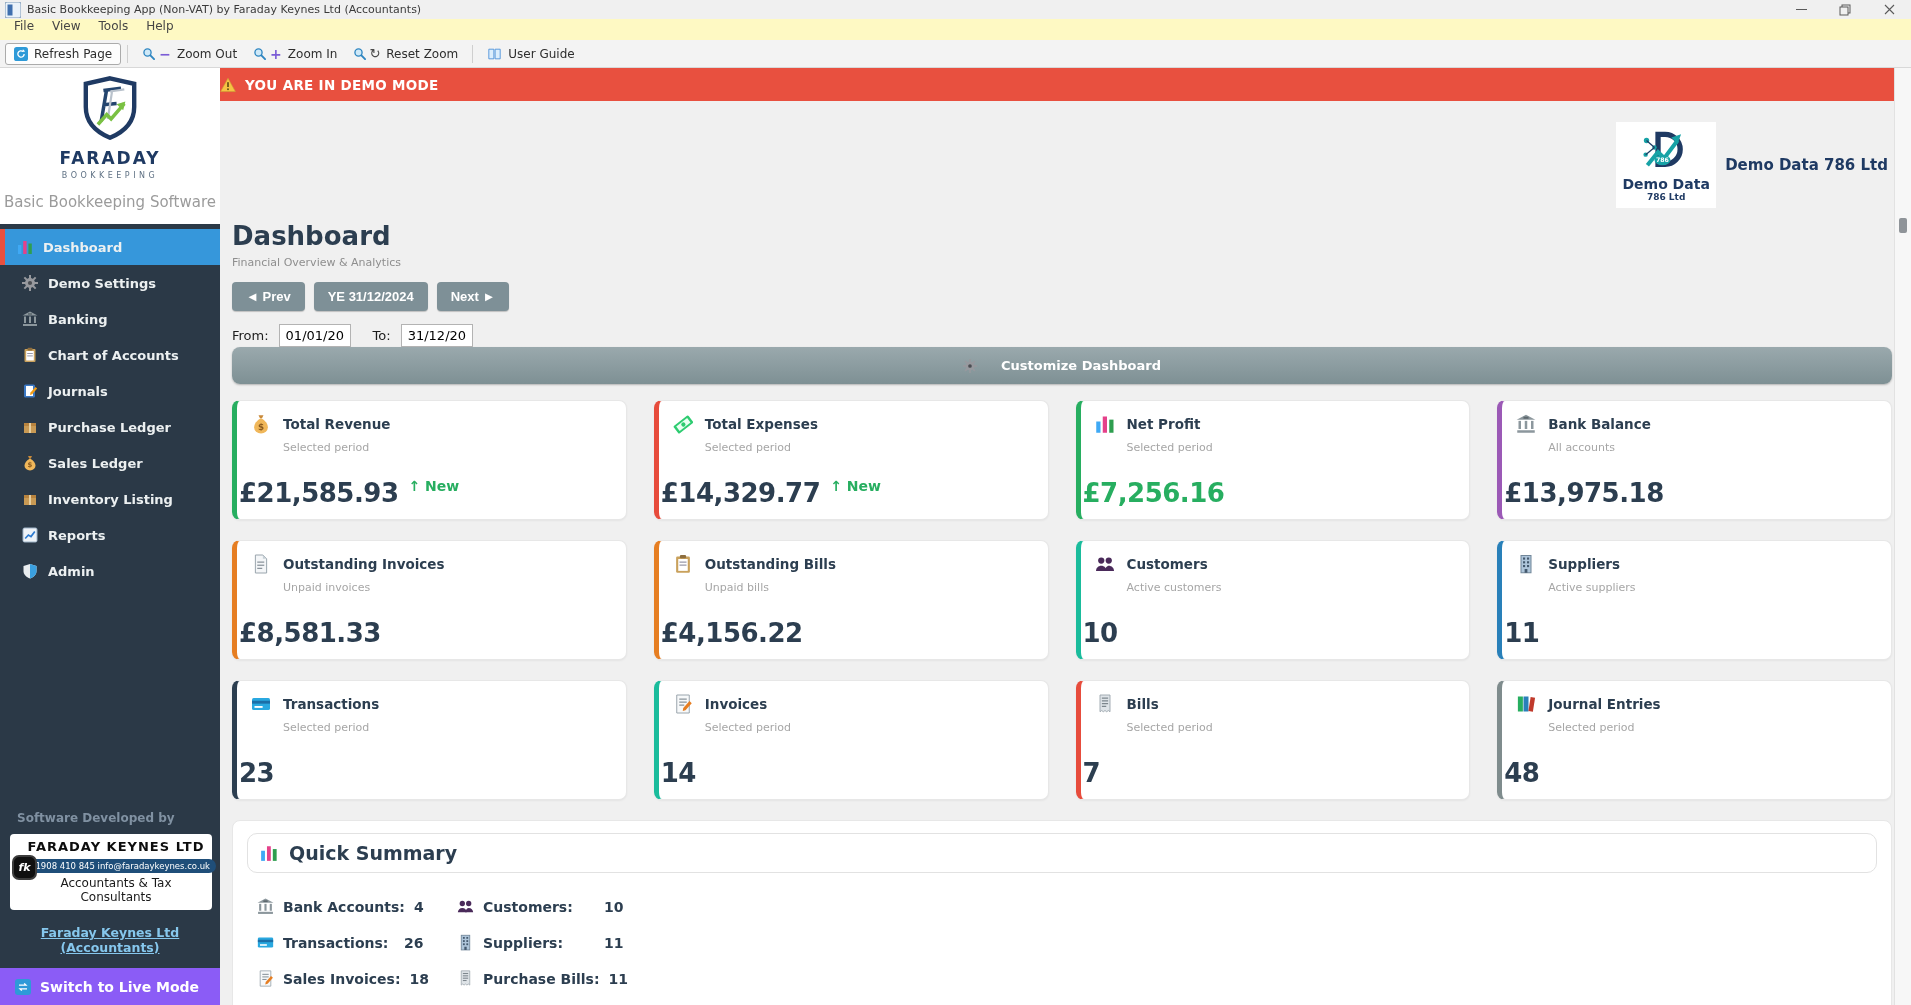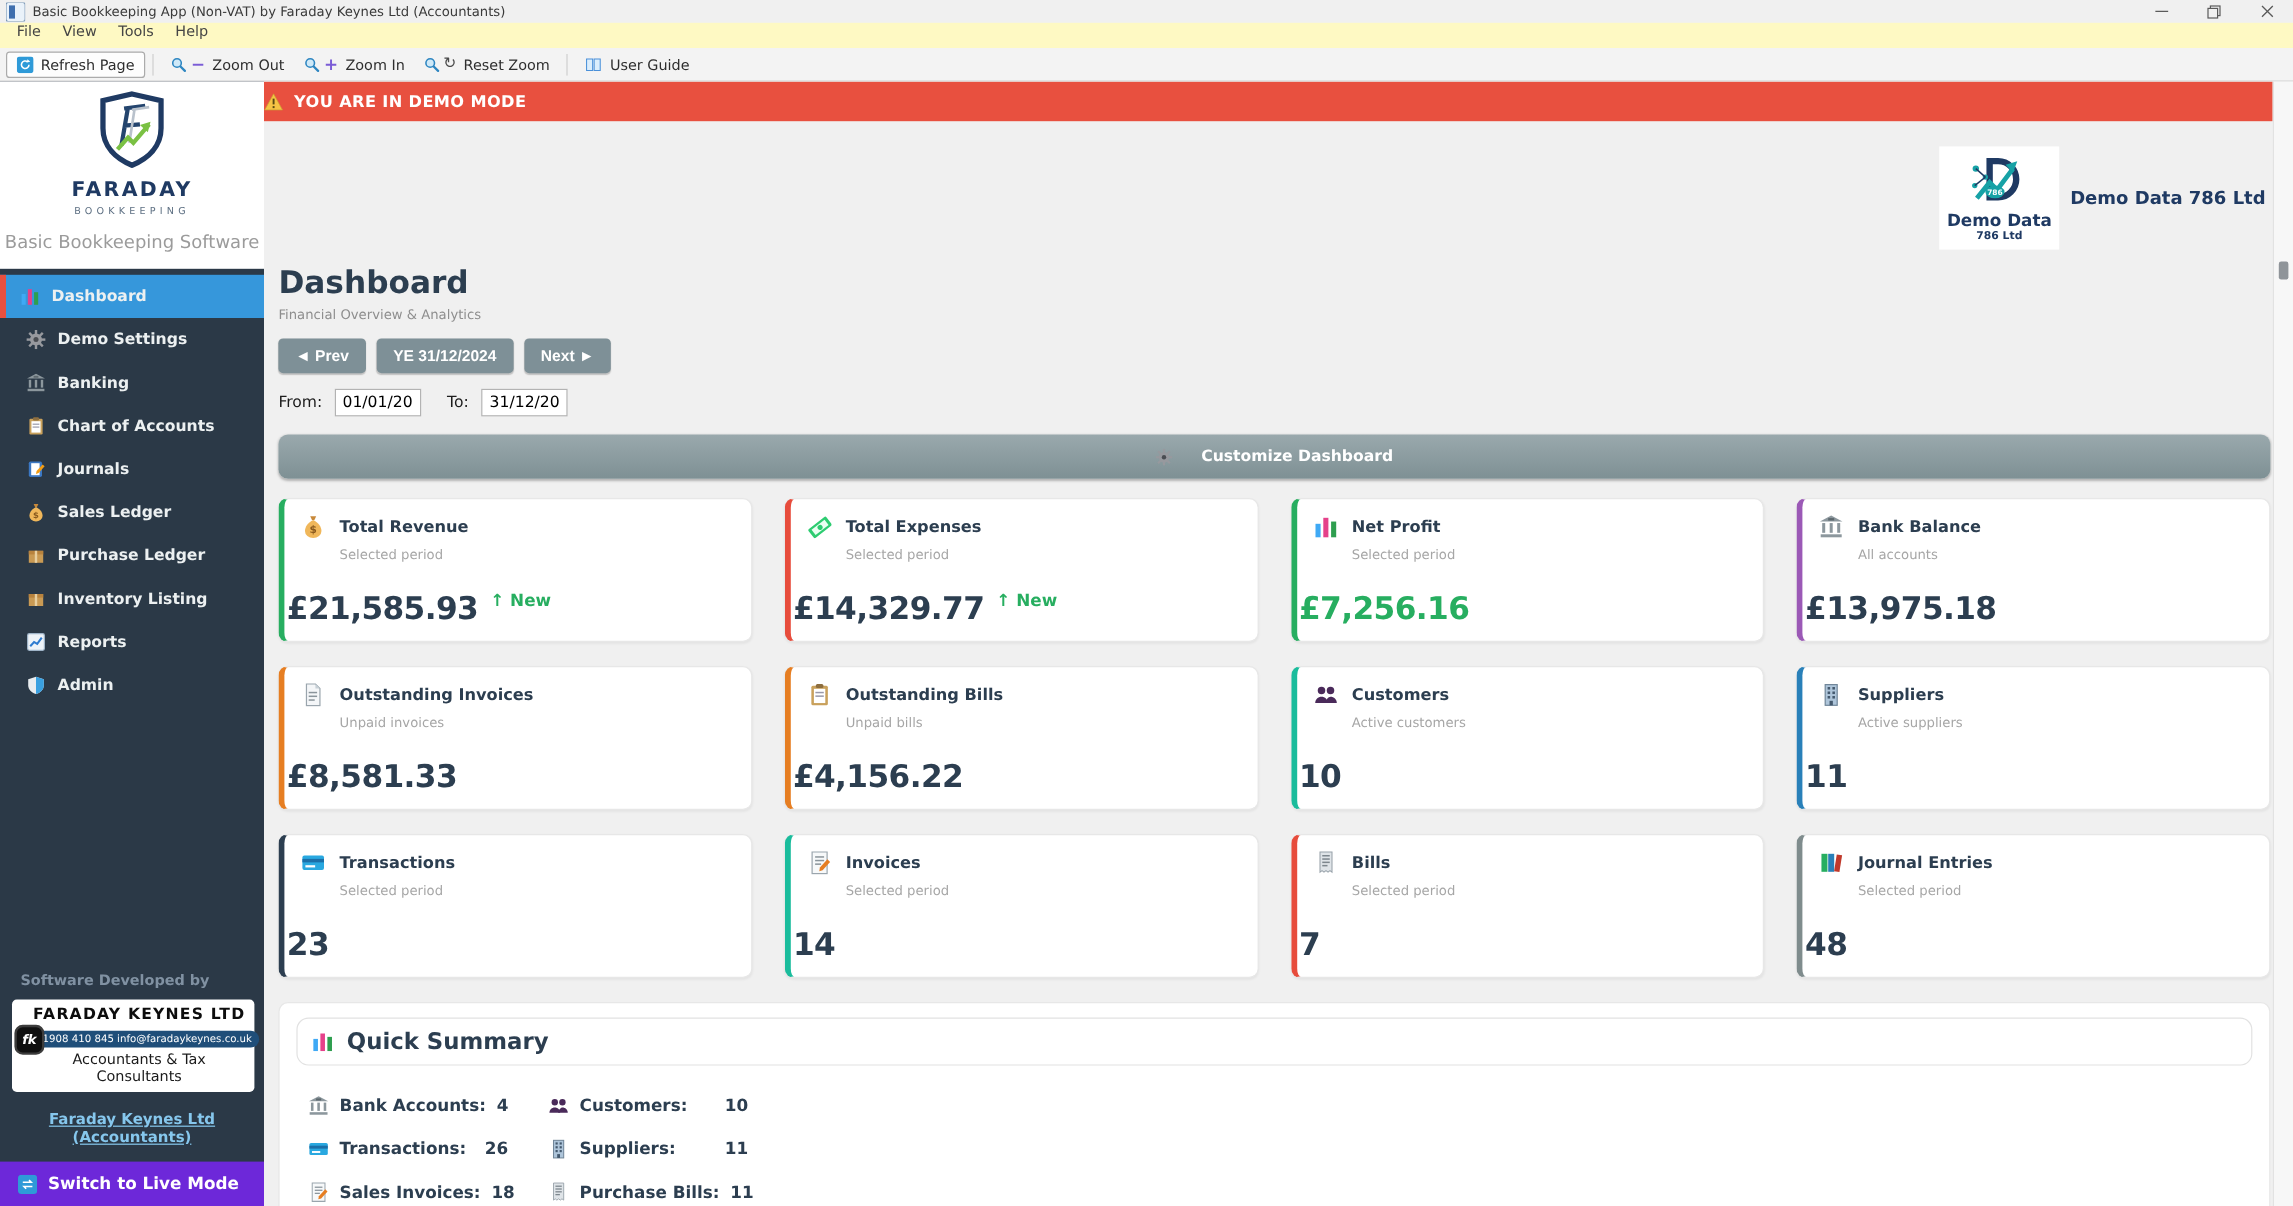--- a/index.html
+++ b/index.html
@@ -42,21 +42,21 @@
     position:relative; text-align:center; }
   .dev-company { font-size:13px; font-weight:bold; color:#0d0d0d; letter-spacing:1px; }
   .dev-contact { display:inline-block; background:#1f4e79; color:#fff; font-size:8.5px;
     border-radius:8px; padding:2px 6px; margin-top:2px; white-space:nowrap; }
   .dev-sub { font-size:12px; color:#1a1a1a; margin-top:3px; }
   .fk-badge { position:absolute; left:2px; top:21px; width:25px; height:25px; background:#101010;
     border:2px solid #3c3c3c; border-radius:7px; color:#fff; font-size:11px; font-style:italic;
     font-weight:bold; display:flex; align-items:center; justify-content:center; }
   .dev-link { text-align:center; margin:15px 0 13px; font-size:12.5px; font-weight:bold;
     color:#86c7ed; text-decoration:underline; cursor:pointer; }
-  .switch-btn { background:#6d28d9; height:37px; display:flex; align-items:center; gap:9px;
+  .switch-btn { background:#8b5cf6; height:37px; display:flex; align-items:center; gap:9px;
     padding-left:15px; color:#fff; font-weight:bold; font-size:14px; cursor:pointer; }
 
   
   .content { position:absolute; left:220px; top:68px; right:17px; bottom:0; background:#f0f0f0; overflow:hidden; }
   .scrollbar { position:absolute; right:0; top:68px; width:17px; bottom:0; background:#f7f7f7; border-left:1px solid #e2e2e2; }
   .scroll-thumb { position:absolute; left:4px; right:4px; top:150px; height:15px; background:#8f9499; border-radius:2px; }
 
   .banner { height:33px; background:#e8503f; display:flex; align-items:center; 
     gap:9px; color:#fff; font-weight:bold; font-size:13.5px; letter-spacing:.3px; }
   .badge-row { display:flex; justify-content:flex-end; align-items:center; gap:9px; padding:20px 6px 0 0; height:108px; }
@@ -70,21 +70,21 @@
   .page-title { font-size:26px; font-weight:bold; color:#2c3e50; margin-top:12px; }
   .page-sub { font-size:11px; color:#8e8e8e; margin-top:5px; }
   .period-row { display:flex; gap:9px; margin-top:13px; }
   .pbtn { background:#7e9097; color:#fff; font-weight:bold; font-size:13px; border:none;
     border-radius:4px; padding:7px 14px; cursor:pointer; box-shadow:0 1px 1px rgba(0,0,0,.2); }
   .date-row { display:flex; align-items:center; margin-top:13px; font-size:13px; color:#1c1c1c; }
   .date-label { margin-right:10px; }
   .date-label.to { margin-left:22px; }
   .date-input { width:72px; font-size:13px; padding:3px 6px; border:1px solid #b3b3b3;
     background:#fff; font-family:"DejaVu Sans", sans-serif; }
-  .customize { margin-top:15px; height:37px; border-radius:8px;
+  .customize { height:37px; border-radius:8px;
     background:linear-gradient(#9aa9ad,#7e9094); color:#fff; font-weight:bold; font-size:13px;
     display:flex; align-items:center; justify-content:center; gap:24px; cursor:pointer;
     box-shadow:0 1px 2px rgba(0,0,0,.25); }
 
   .cards { display:grid; grid-template-columns:repeat(4,1fr); column-gap:27px; row-gap:20px; margin-top:16px; }
   .card { position:relative; background:#fff; border:1px solid #e7e7e7; border-left:5px solid #ccc;
     border-radius:8px; height:120px; padding:13px 14px; box-shadow:0 1px 2px rgba(0,0,0,.05); }
   .card-head { display:flex; align-items:center; gap:12px; }
   .card-ic { width:20px; height:20px; flex:0 0 20px; }
   .card-title { font-size:13.5px; font-weight:bold; color:#2c3e50; }
@@ -367,29 +367,29 @@
         <span>Chart of Accounts</span>
       </div>
       <div class="nav-item">
         <svg class="nav-ic" viewBox="0 0 16 16">
             <use href="#i-journal"></use>
           </svg>
         <span>Journals</span>
       </div>
       <div class="nav-item">
         <svg class="nav-ic" viewBox="0 0 16 16">
+            <use href="#i-package"></use>
+          </svg>
+        <span>Purchase Ledger</span>
+      </div>
+      <div class="nav-item">
+        <svg class="nav-ic" viewBox="0 0 16 16">
             <use href="#i-moneybag"></use>
           </svg>
         <span>Sales Ledger</span>
-      </div>
-      <div class="nav-item">
-        <svg class="nav-ic" viewBox="0 0 16 16">
-            <use href="#i-package"></use>
-          </svg>
-        <span>Purchase Ledger</span>
       </div>
       <div class="nav-item">
         <svg class="nav-ic" viewBox="0 0 16 16">
             <use href="#i-package"></use>
           </svg>
         <span>Inventory Listing</span>
       </div>
       <div class="nav-item">
         <svg class="nav-ic" viewBox="0 0 16 16">
             <use href="#i-reports"></use>

